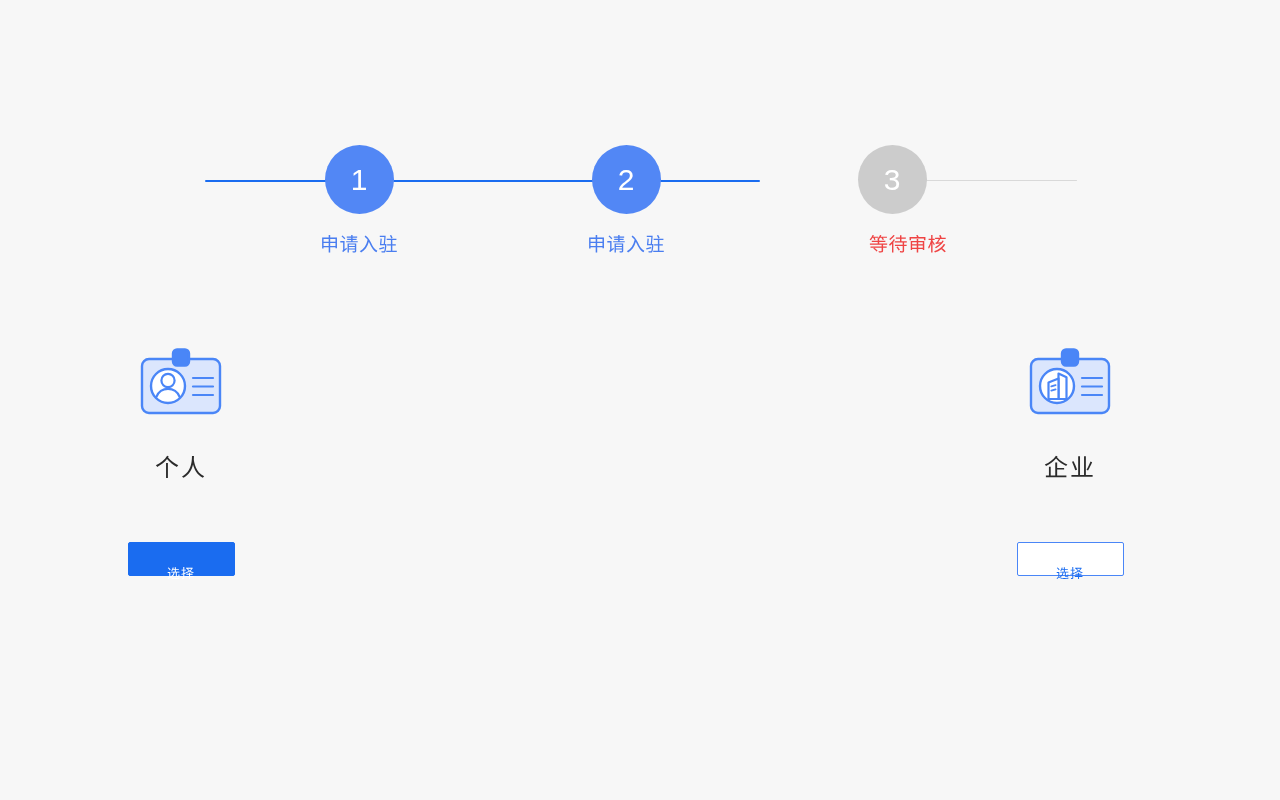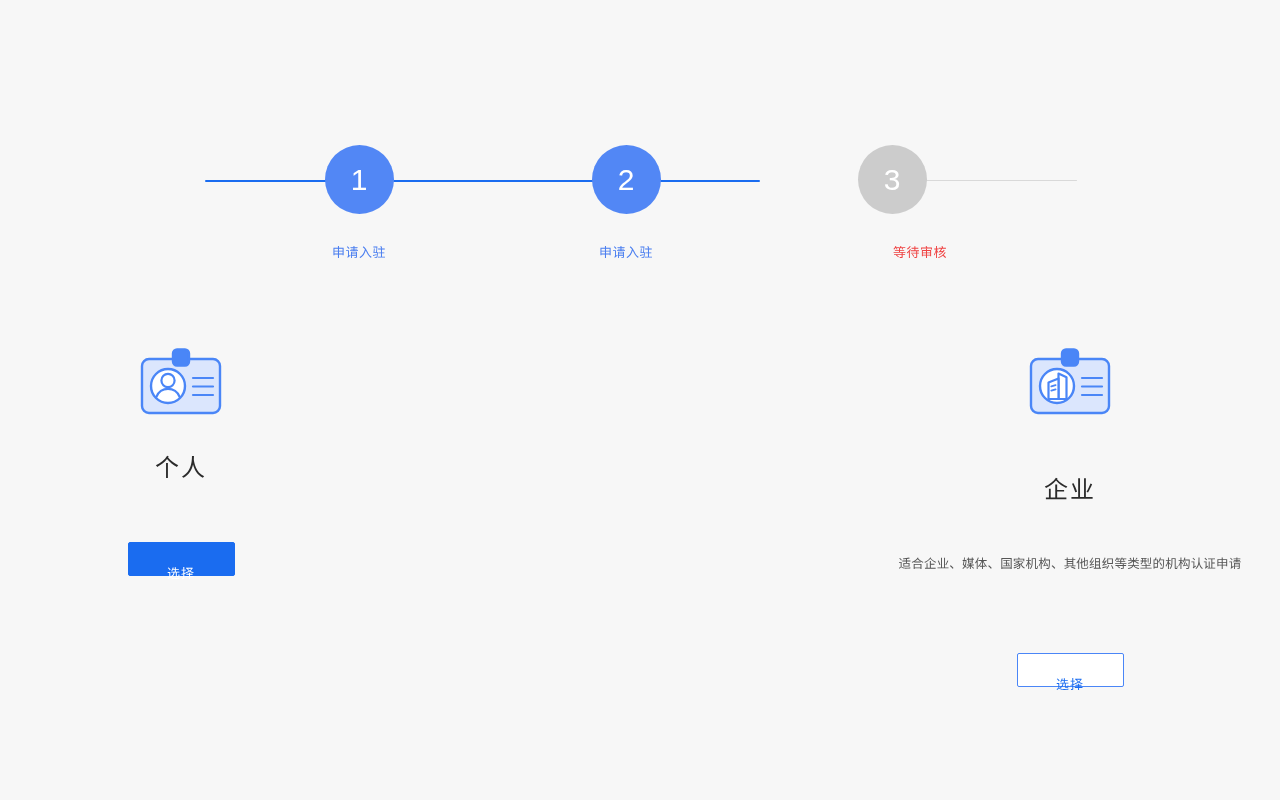--- a/index.html
+++ b/index.html
@@ -73,22 +73,22 @@
     font-size: 30px;
     line-height: 1;
     color: #ffffff;
     font-weight: 400;
     letter-spacing: 0;
   }
   .step-circle.active   { background: #5287f5; }
   .step-circle.inactive { background: #cccccc; }
 
   .step-label {
-    margin-top: 30px;
-    font-size: 13px;
+    margin-top: 22px;
+    font-size: 19px;
     line-height: 18px;
     letter-spacing: 0.5px;
   }
   .step-label.active   { color: #4a7ef0; }
   .step-label.inactive { color: #ef4444; text-align: right; }
 
   
   .cards {
     position: absolute;
     top: 348px;
@@ -97,21 +97,21 @@
     display: flex;
   }
   .card {
     width: 640px;
     display: flex;
     flex-direction: column;
     align-items: center;
   }
   
   .card-personal   { padding-right: 278px; }
-  .card-enterprise { padding-left: 220px; gap: 22px;  }
+  .card-enterprise { padding-left: 220px;  }
 
   .card-icon {
     width: 100px;
     height: 76px;
     display: block;
   }
 
   .card-title {
     margin-top: 28px;
     font-size: 24px;
@@ -210,18 +210,17 @@
         <path d="M38.5 25.5 L46.5 29.2 L46.5 51 L38.5 51 Z" fill="#ffffff" stroke="#4a86f7" stroke-width="2.2" stroke-linejoin="round"></path>
         <path d="M28.5 34.5 L38.5 30.5 L38.5 51 L28.5 51 Z" fill="#ffffff" stroke="#4a86f7" stroke-width="2.2" stroke-linejoin="round"></path>
         <line x1="31.3" y1="38.4" x2="35.6" y2="37.1" stroke="#4a86f7" stroke-width="1.8" stroke-linecap="round"></line>
         <line x1="31.3" y1="42.6" x2="35.6" y2="41.3" stroke="#4a86f7" stroke-width="1.8" stroke-linecap="round"></line>
         <line x1="62" y1="30" x2="82" y2="30" stroke="#4a86f7" stroke-width="2.2" stroke-linecap="round"></line>
         <line x1="62" y1="38.5" x2="82" y2="38.5" stroke="#4a86f7" stroke-width="2.2" stroke-linecap="round"></line>
         <line x1="62" y1="47" x2="82" y2="47" stroke="#4a86f7" stroke-width="2.2" stroke-linecap="round"></line>
       </svg>
 
       <div class="card-title">企业</div>
-      <div class="card-desc">适合企业、媒体、国家机构、其他组织等类型的机构认证申请</div>
       <button class="card-btn ghost">选择</button>
     </div>
 
   </div>
 </div>
 
 </body></html>

